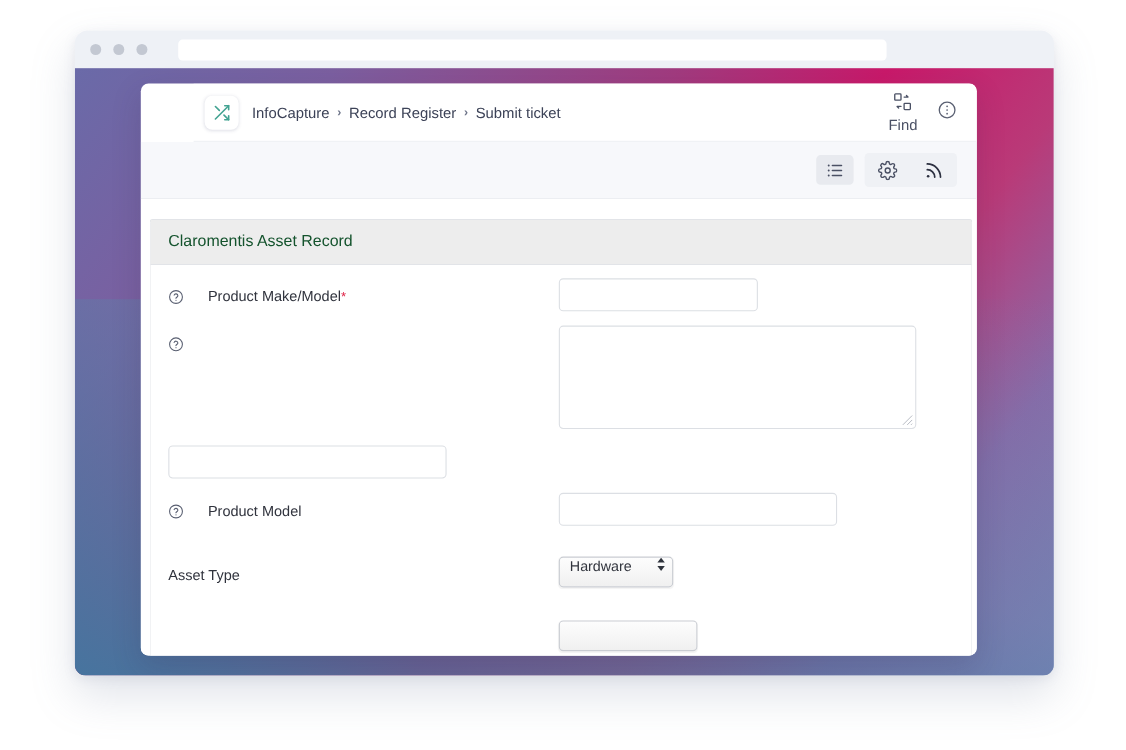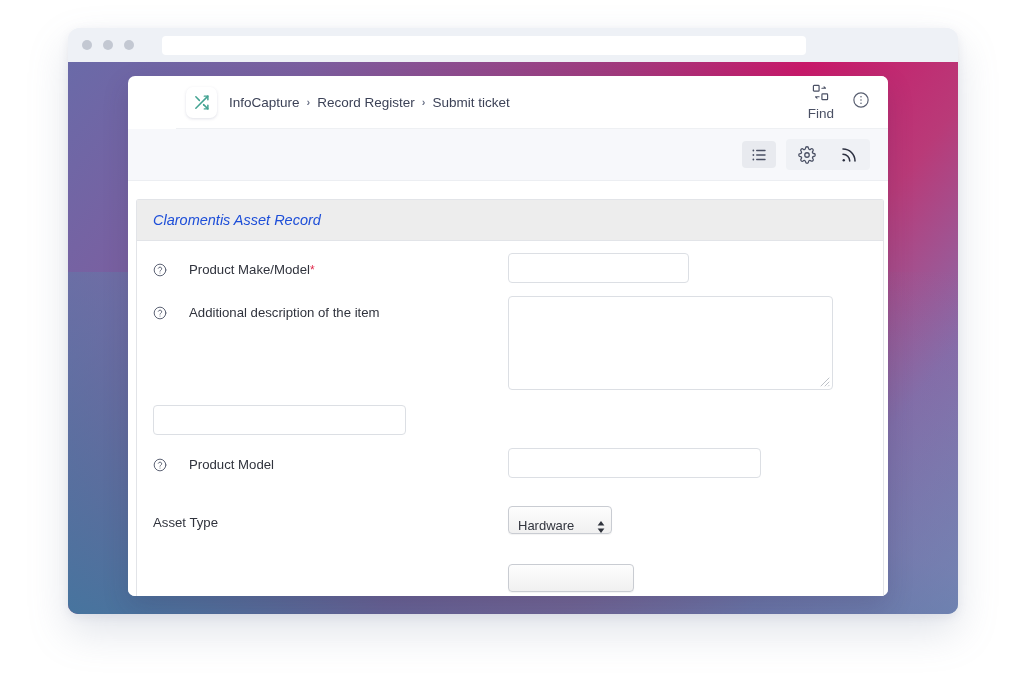--- a/index.html
+++ b/index.html
@@ -155,22 +155,21 @@
     margin: 0 4px 0 8px;
     border: 1px solid #e2e4e8;
     border-radius: 3px 3px 0 0;
     border-bottom: none;
   }
   .record-header {
     background: #ededed;
     border-bottom: 1px solid #e2e4e8;
     padding: 12px 16px;
     font-size: 14.5px;
-    color: #1d4ed8;
-    font-style: italic;
+    color: #14532d;
   }
   .record-body { padding: 12px 0 0 0; background: #fff; }
 
   .field-row {
     display: flex;
     align-items: flex-start;
     padding: 0 16px;
     min-height: 43px;
   }
   .field-label {
@@ -211,21 +210,21 @@
     right: 2px; bottom: 2px;
     width: 10px; height: 10px;
   }
 
   .sel {
     height: 28px;
     border: 1px solid #c9ccd2;
     border-radius: 4px;
     background: linear-gradient(180deg, #fdfdfd 0%, #f0f0f0 100%);
     display: flex;
-    align-items: flex-end;
+    align-items: flex-start;
     padding: 0 6px 0 9px;
     font-size: 13px;
     color: #32353e;
     box-shadow: 0 1px 1px rgba(0,0,0,0.05);
   }
   .sel .sel-text { white-space: nowrap; }
   .sel-arrows {
     margin-left: auto;
     padding-left: 14px;
     display: flex; flex-direction: column;
@@ -346,21 +345,20 @@
 
           <div class="field-row">
             <div class="field-label">
               <span class="help-icon">
                 <svg width="14" height="14" viewBox="0 0 24 24" fill="none" stroke="#5a6072" stroke-width="1.7" stroke-linecap="round" stroke-linejoin="round">
                   <circle cx="12" cy="12" r="10"></circle>
                   <path d="M9.1 9a3 3 0 0 1 5.8 1c0 2-3 2.6-3 4"></path>
                   <circle cx="12" cy="17.2" r="0.9" fill="#5a6072" stroke="none"></circle>
                 </svg>
               </span>
-              <span class="lbl-text">Additional description of the item</span>
             </div>
             <div class="txt-area">
               <svg class="resize-grip" viewBox="0 0 10 10">
                 <path d="M9 1L1 9M9 5L5 9M9 8.4L8.4 9" stroke="#b6bac2" stroke-width="0.9" fill="none" stroke-linecap="round"></path>
               </svg>
             </div>
           </div>
 
           <div class="gap-lg"></div>
 

